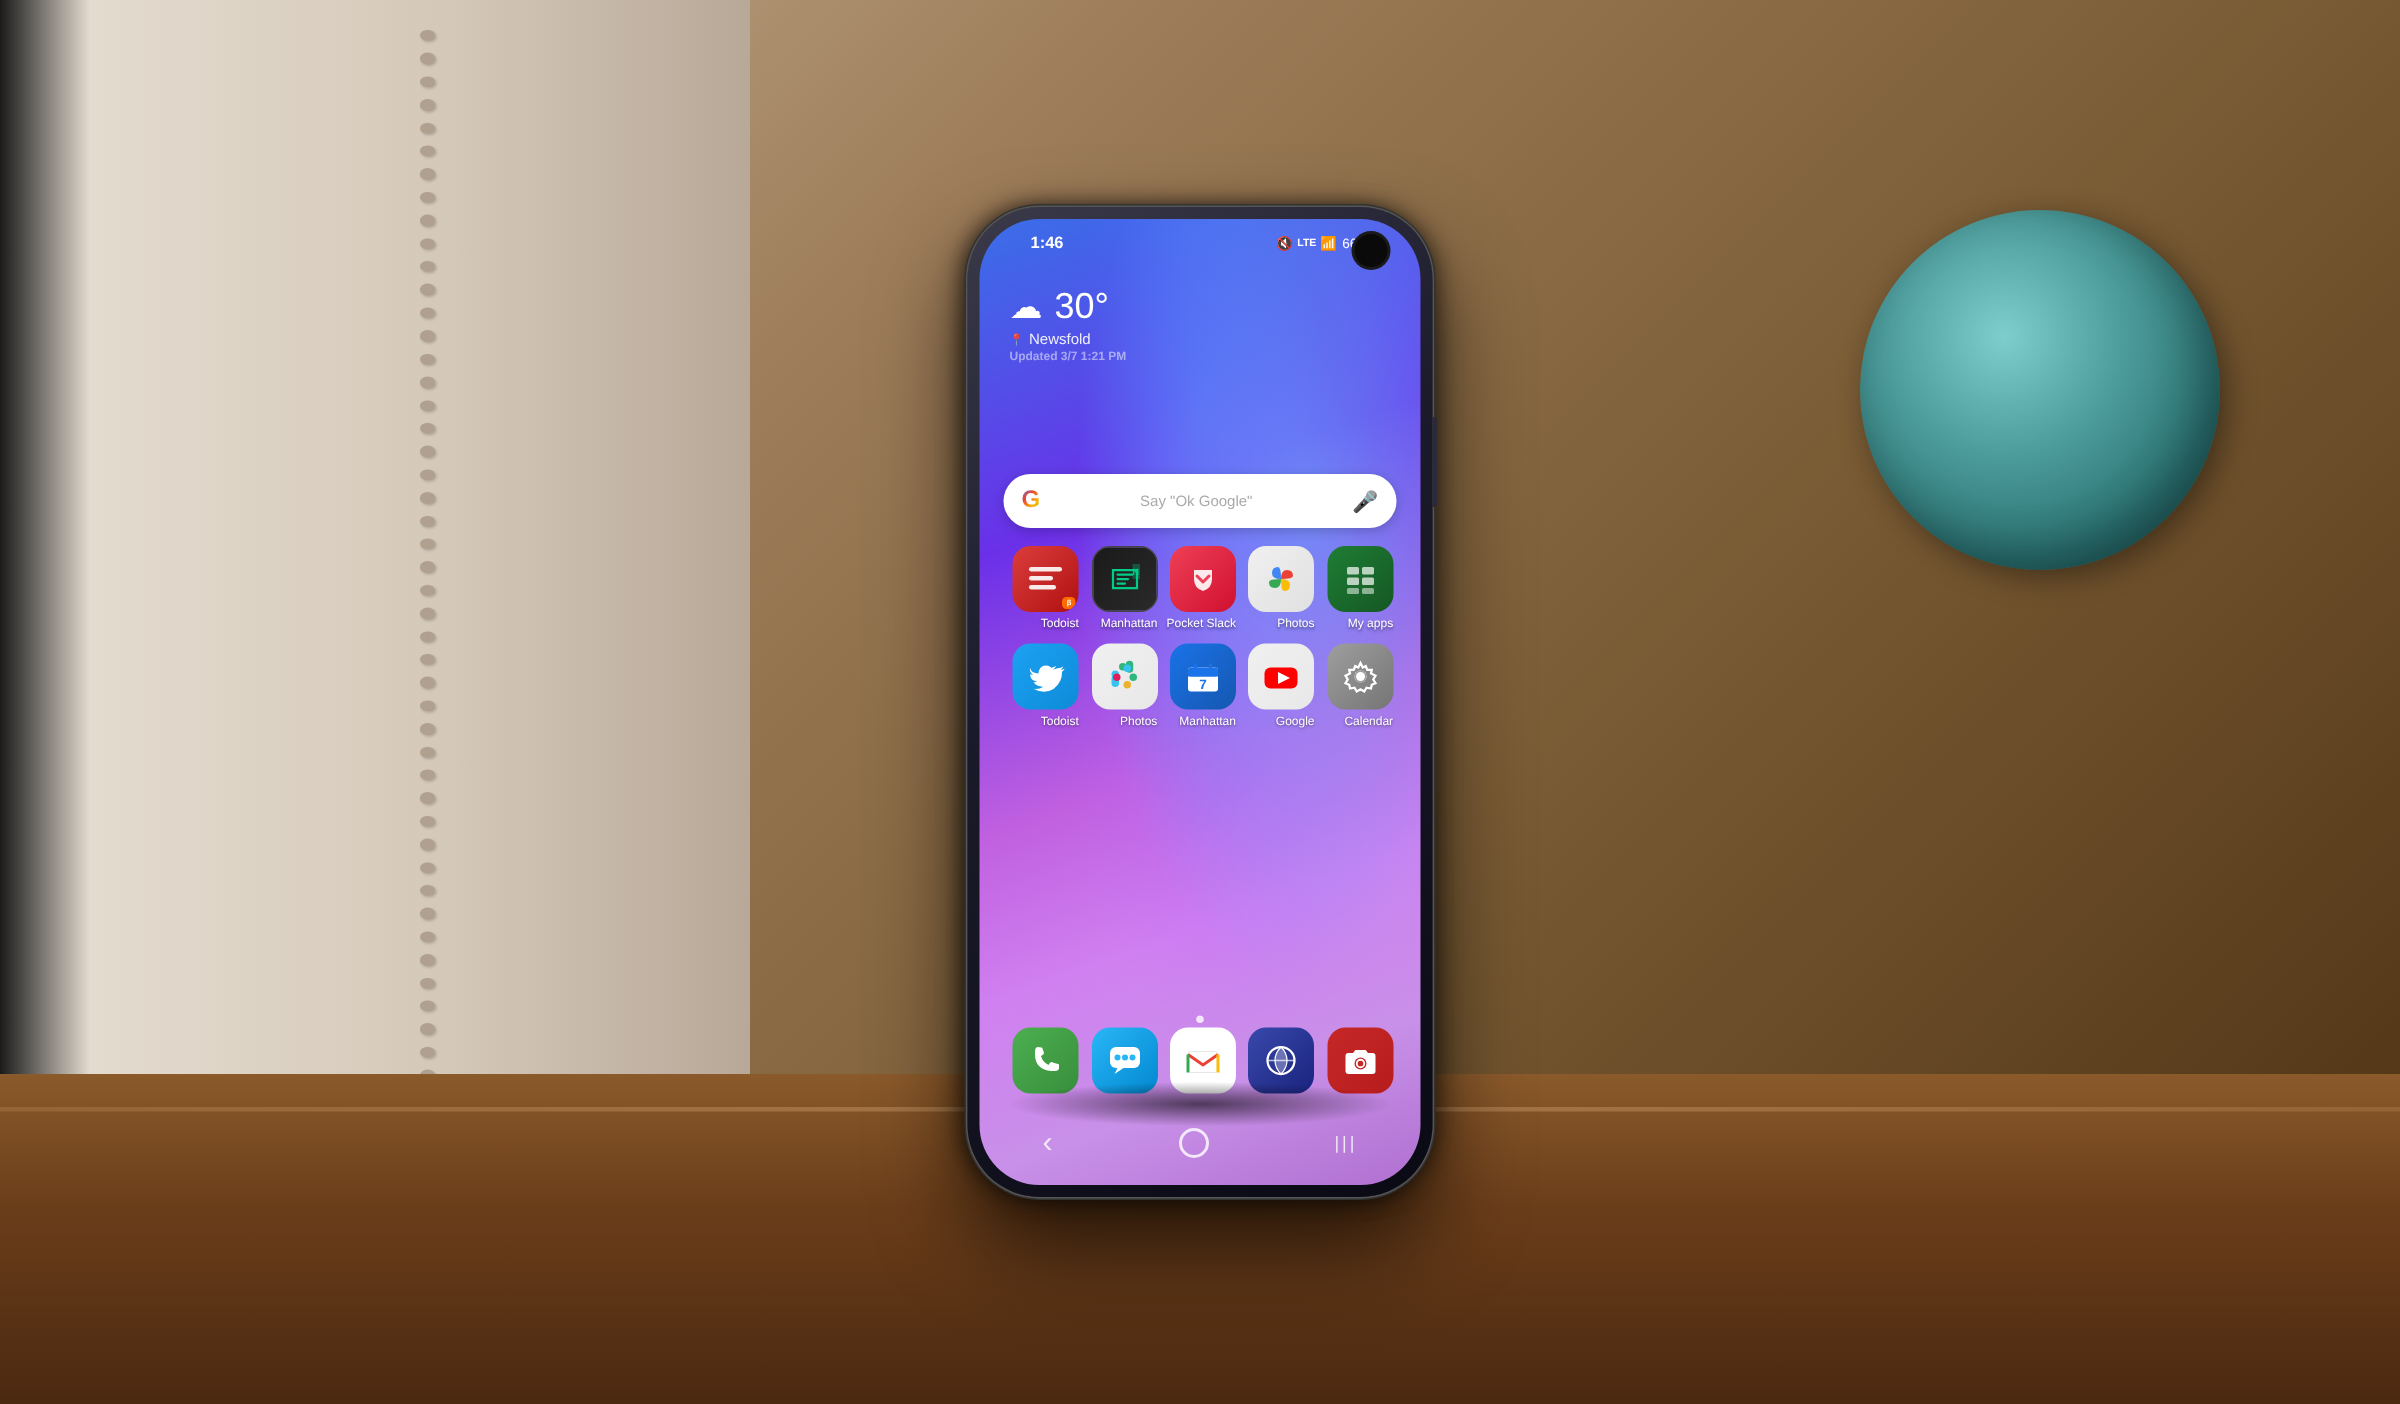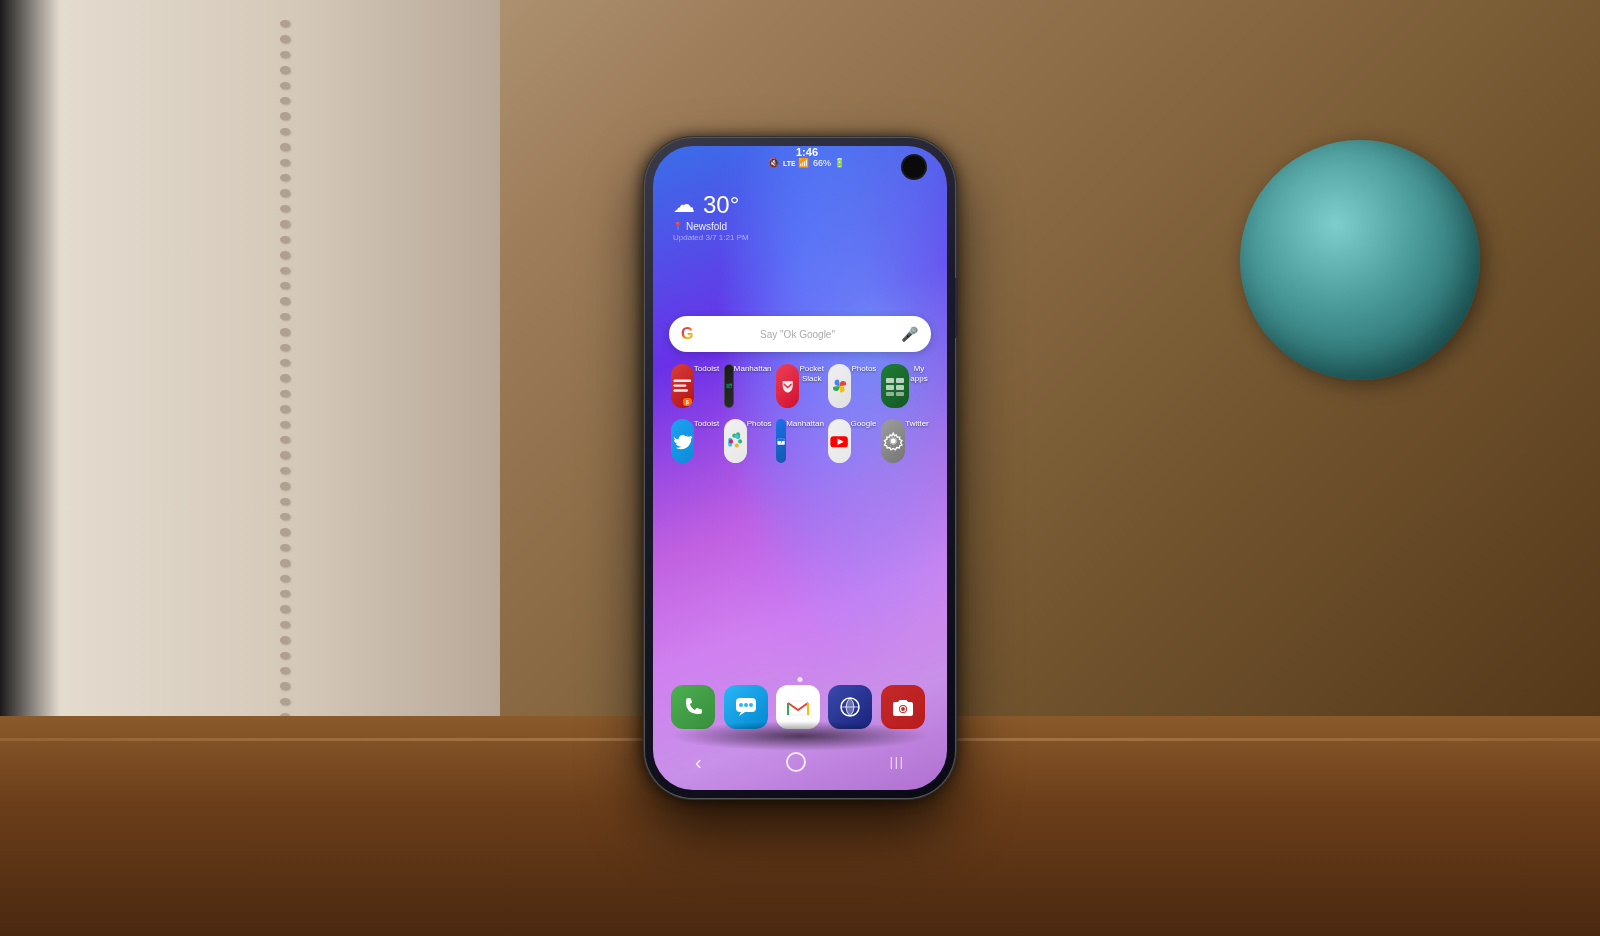--- a/index.html
+++ b/index.html
@@ -137,23 +137,23 @@
 
     
     .status-bar {
       position: absolute;
       top: 0;
       left: 18px;
       right: 0;
       height: 32px;
       display: flex;
       align-items: center;
+      justify-content: space-between;
       padding: 0 20px 0 16px;
       z-index: 10;
-      flex-direction: column;
     }
     .status-time {
       color: white;
       font-size: 11px;
       font-weight: 600;
     }
     .status-icons {
       display: flex;
       align-items: center;
       gap: 3px;
@@ -201,20 +201,21 @@
       margin-top: 2px;
       opacity: 0.9;
       display: flex;
       align-items: center;
       gap: 3px;
     }
     .weather-updated {
       font-size: 8px;
       opacity: 0.7;
       margin-top: 1px;
+      font-weight: bold;
     }
 
     
     .search-bar {
       position: absolute;
       top: 170px;
       left: 16px;
       right: 16px;
       height: 36px;
       background: white;
@@ -255,22 +256,22 @@
     }
 
     .app-row {
       display: flex;
       justify-content: space-around;
       margin-bottom: 8px;
     }
 
     .app-item {
       display: flex;
-      flex-direction: row;
-      align-items: flex-start;
+      flex-direction: column;
+      align-items: flex-end;
       width: 48px;
       cursor: pointer;
     }
 
     .app-icon {
       width: 44px;
       height: 44px;
       border-radius: 12px;
       display: flex;
       align-items: center;
@@ -640,21 +641,21 @@
           </div>
 
           <div class="app-item">
             <div class="app-icon icon-settings">
               <svg width="28" height="28" viewBox="0 0 28 28">
                 <circle cx="14" cy="14" r="4" fill="white"></circle>
                 <path d="M14 5 L15.5 8 L17.5 7 L18.5 9.5 L21.5 9.5 L21 12 L24 13.5 L22.5 16 L24 18.5 L21.5 19.5 L21 22 L18 21.5 L16.5 24 L14 22.5 L11.5 24 L10 21.5 L7 22 L6.5 19.5 L4 18.5 L5.5 16 L4 13.5 L7 12 L6.5 9.5 L9.5 9.5 L10.5 7 L12.5 8 Z" fill="none" stroke="white" stroke-width="1.5"></path>
                 <circle cx="14" cy="14" r="3.5" fill="none" stroke="#9e9e9e" stroke-width="1"></circle>
               </svg>
             </div>
-            <span class="app-label">Twitter</span>
+            <span class="app-label">Calendar</span>
           </div>
         </div>
       </div>
 
       <div class="page-indicator">
         <div class="page-dot"></div>
       </div>
 
       <div class="dock">
         <div class="dock-apps">

